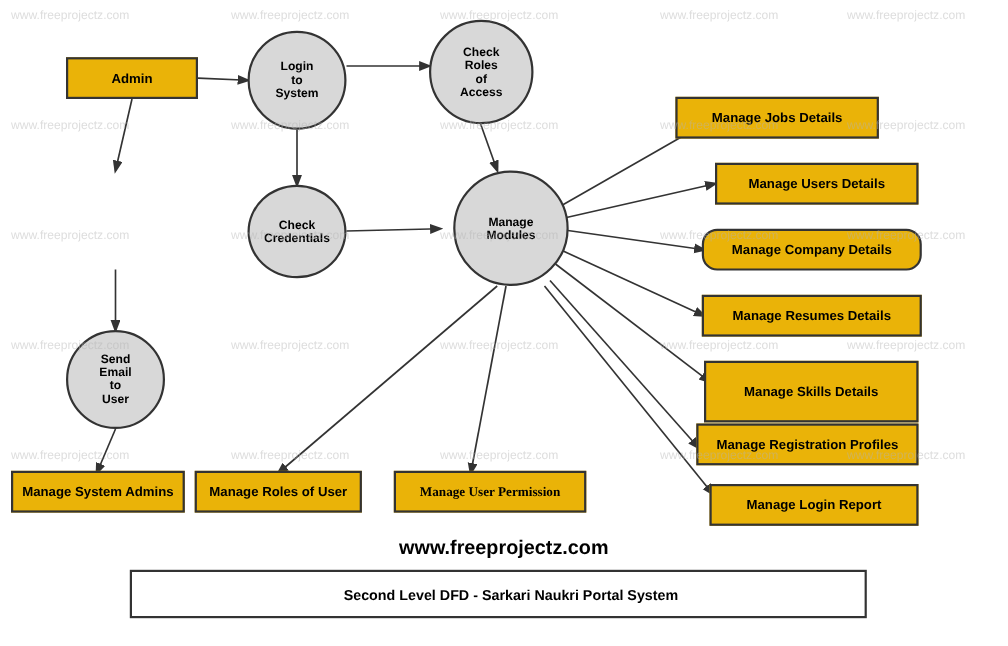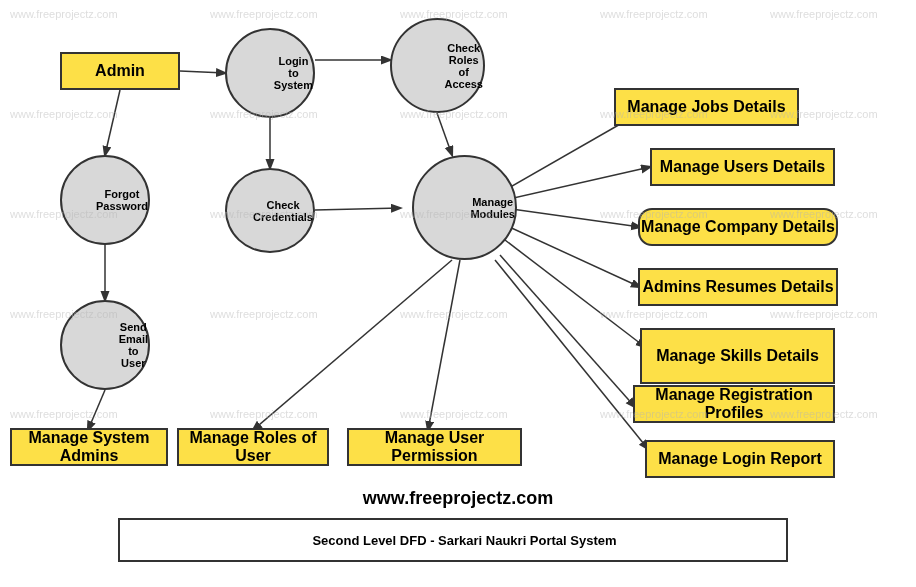--- a/index.html
+++ b/index.html
@@ -25,38 +25,38 @@
       position: absolute;
       top: 0; left: 0;
       width: 916px;
       height: 587px;
     }
 
     
     .box-rect {
       position: absolute;
       border: 2px solid #333;
-      background: #fde047;
+      background: #eab308;
       display: flex;
       align-items: center;
       justify-content: center;
       text-align: center;
       font-weight: bold;
-      font-size: 16px;
+      font-size: 12px;
     }
 
     
     .box-circle {
       position: absolute;
       border: 2px solid #333;
       background: #d8d8d8;
       border-radius: 50%;
       display: flex;
       align-items: center;
-      justify-content: flex-end;
+      justify-content: center;
       text-align: center;
       font-weight: bold;
       font-size: 11px;
     }
 
     .website-text {
       position: absolute;
       font-size: 18px;
       font-weight: bold;
       color: #000;
@@ -137,23 +137,20 @@
   </div>
 
   <div class="box-circle" style="top:28px; left:225px; width:90px; height:90px;">
     <span>Login<br>to<br>System</span>
   </div>
 
   <div class="box-circle" style="top:18px; left:390px; width:95px; height:95px;">
     <span>Check<br>Roles<br>of<br>Access</span>
   </div>
 
-  <div class="box-circle" style="top:155px; left:60px; width:90px; height:90px;">
-    <span>Forgot<br>Password</span>
-  </div>
 
   <div class="box-circle" style="top:168px; left:225px; width:90px; height:85px;">
     <span>Check<br>Credentials</span>
   </div>
 
   <div class="box-circle" style="top:155px; left:412px; width:105px; height:105px;">
     <span>Manage<br>Modules</span>
   </div>
 
   <div class="box-circle" style="top:300px; left:60px; width:90px; height:90px;">
@@ -166,21 +163,21 @@
 
   <div class="box-rect" style="top:148px; left:650px; width:185px; height:38px;">
     <span>Manage Users Details</span>
   </div>
 
   <div class="box-rect" style="top:208px; left:638px; width:200px; height:38px;border-radius:14px;">
     <span>Manage Company Details</span>
   </div>
 
   <div class="box-rect" style="top:268px; left:638px; width:200px; height:38px;">
-    <span>Admins Resumes Details</span>
+    <span>Manage Resumes Details</span>
   </div>
 
   <div class="box-rect" style="top:328px; left:640px; width:195px; height:56px;">
     <span>Manage Skills Details</span>
   </div>
 
   <div class="box-rect" style="top:385px; left:633px; width:202px; height:38px;">
     <span>Manage Registration Profiles</span>
   </div>
 
@@ -189,21 +186,21 @@
   </div>
 
   <div class="box-rect" style="top:428px; left:177px; width:152px; height:38px;">
     <span>Manage Roles of User</span>
   </div>
 
   <div class="box-rect" style="top:428px; left:10px; width:158px; height:38px;">
     <span>Manage System Admins</span>
   </div>
 
-  <div class="box-rect" style="top:428px; left:347px; width:175px; height:38px;">
+  <div class="box-rect" style="top:428px; left:358px; width:175px; height:38px;font-family:Liberation Serif, serif;">
     <span>Manage User Permission</span>
   </div>
 
   <div class="website-text" style="top:488px; left:0;">
     <span>www.freeprojectz.com</span>
   </div>
 
   <div class="title-box" style="top:518px; left:118px; width:670px; height:44px;padding-left:23px;">
     <span>Second Level DFD - Sarkari Naukri Portal System</span>
   </div>

